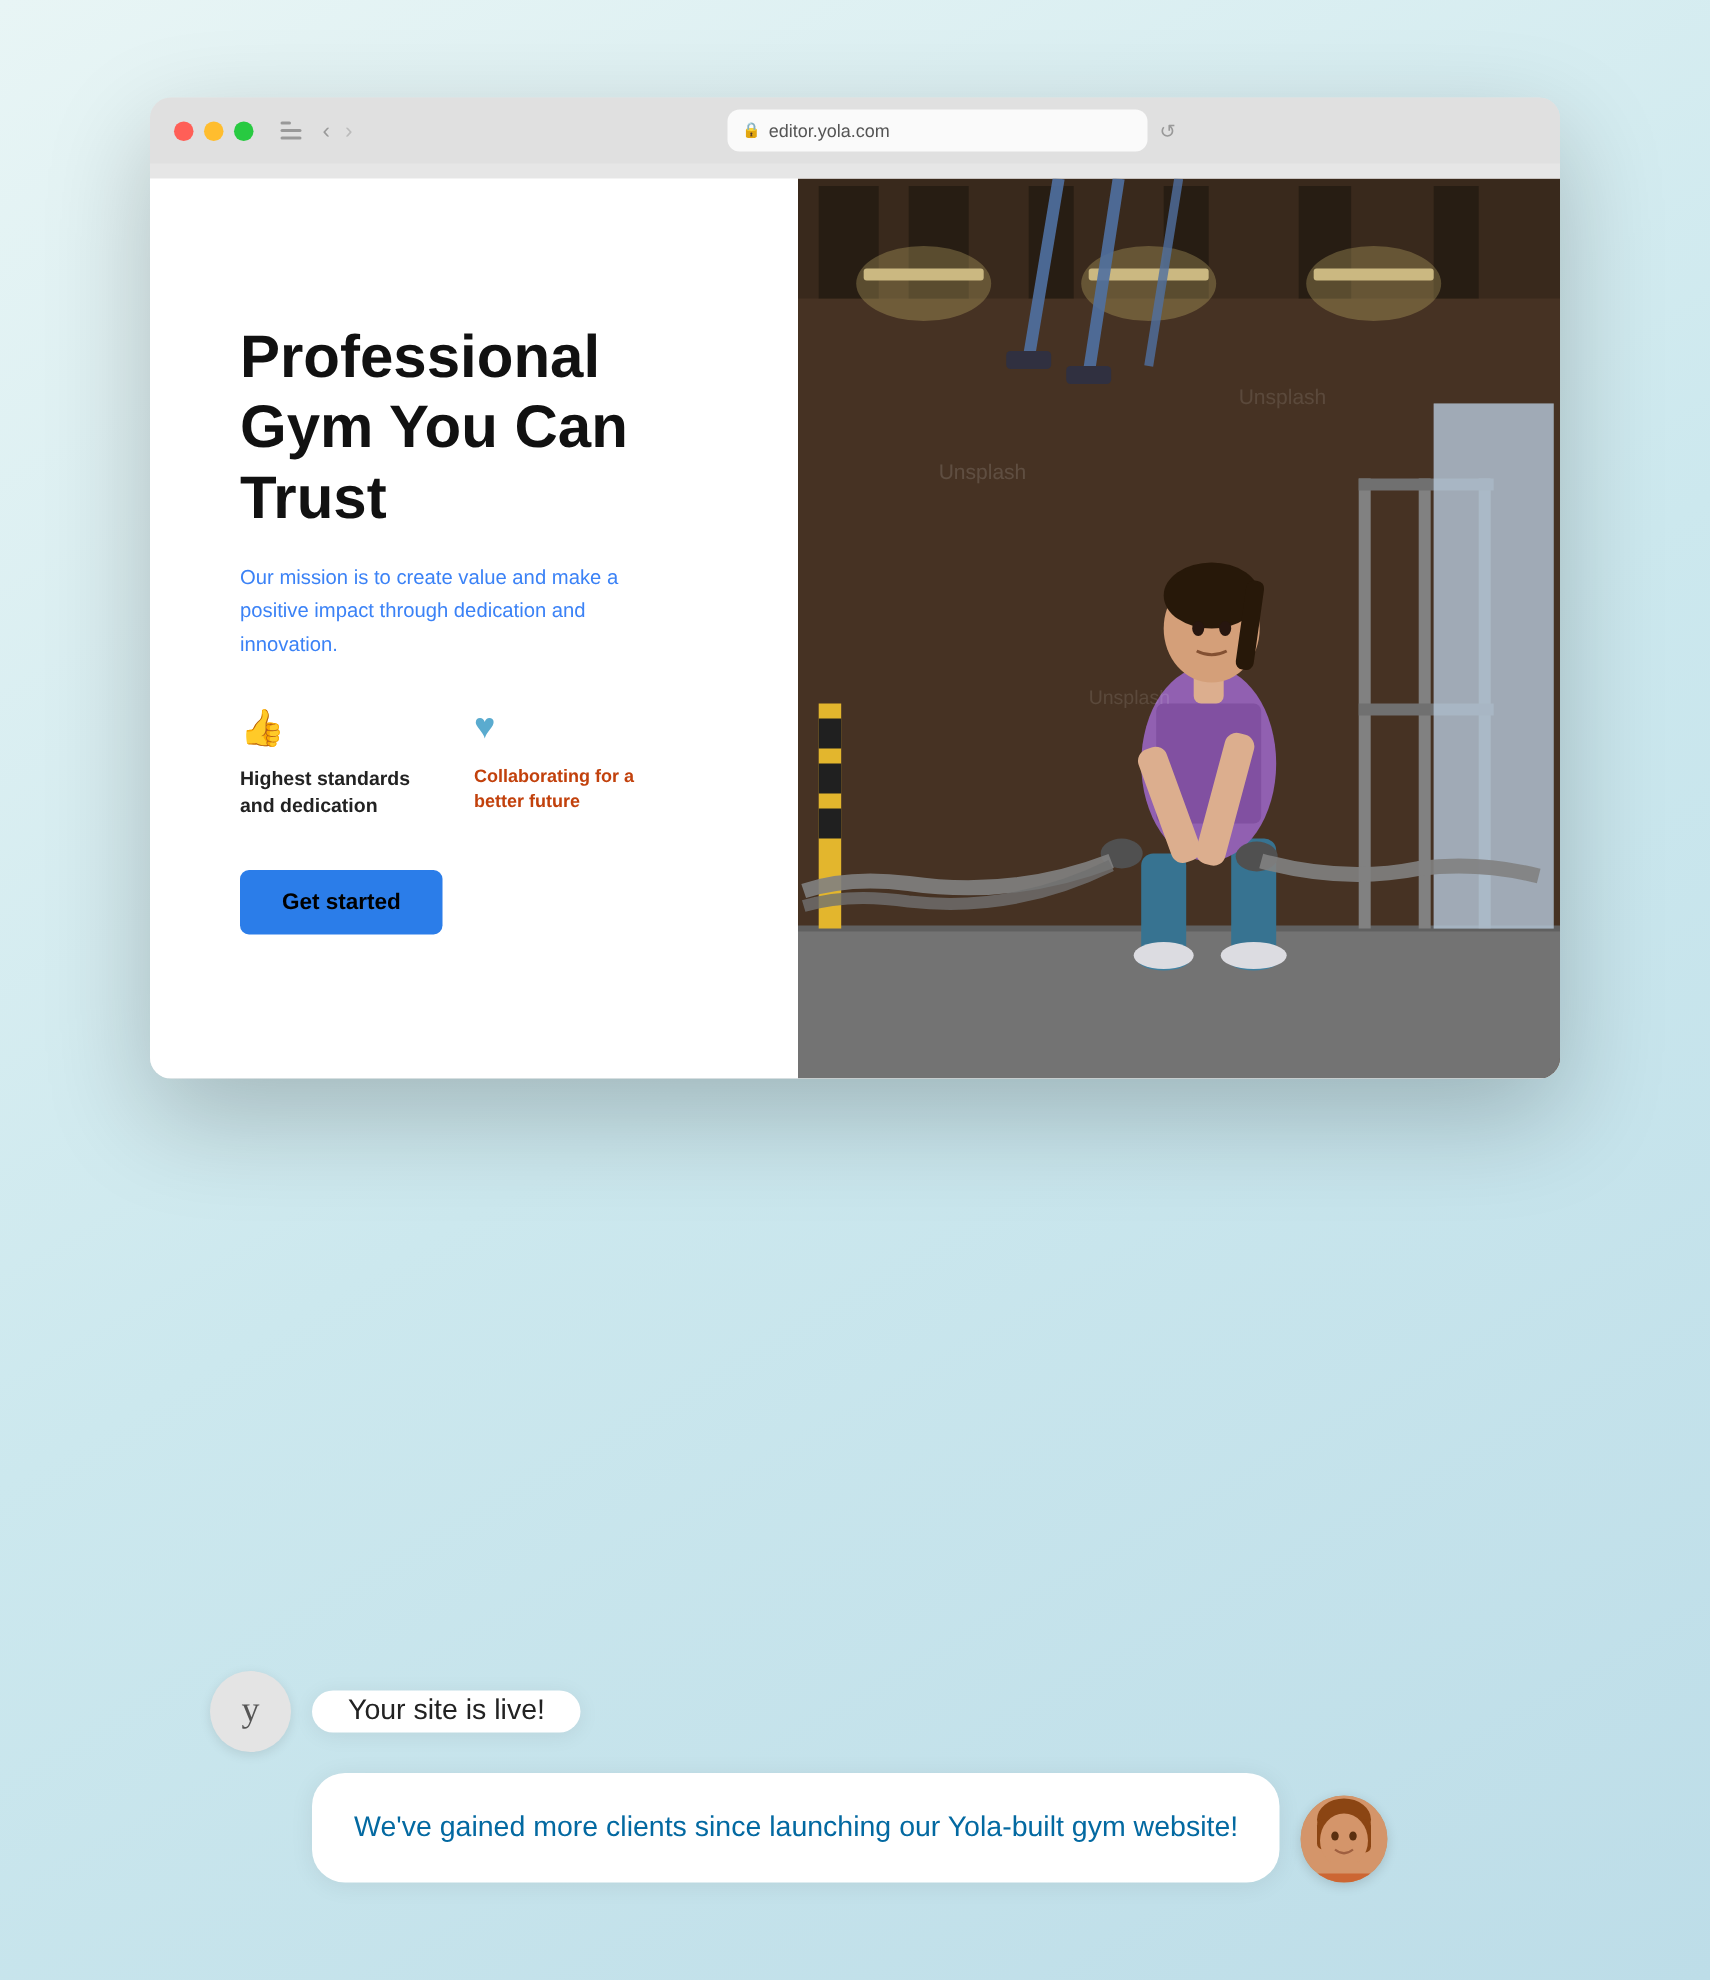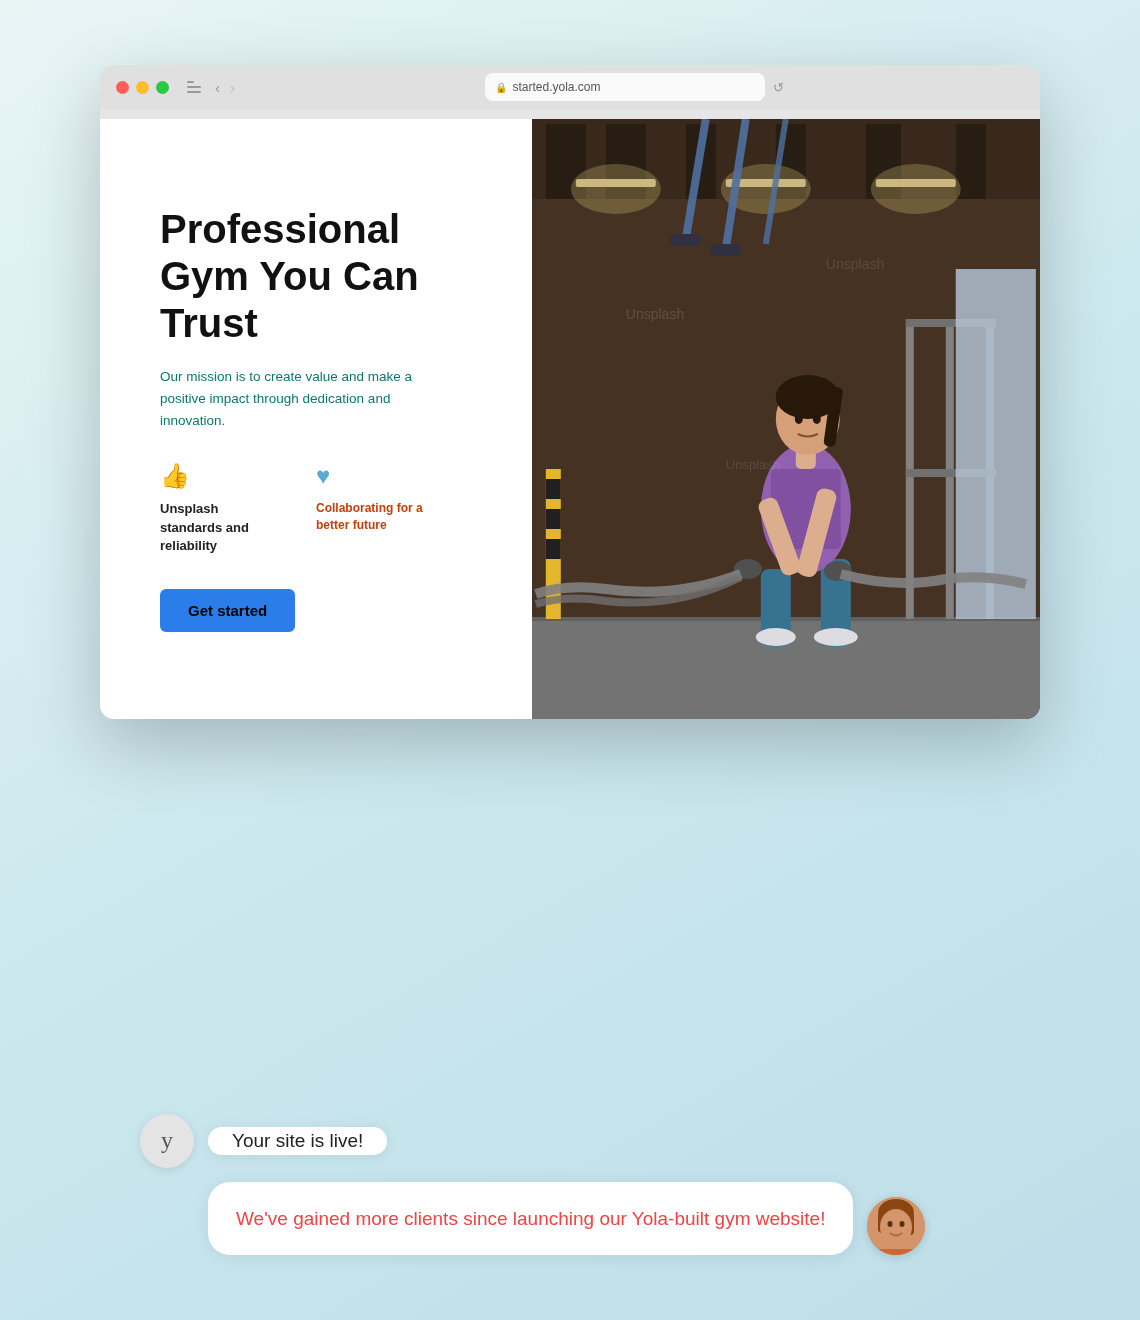--- a/index.html
+++ b/index.html
@@ -36,38 +36,38 @@
           <div style="width:14px;height:2px;background:#555;border-radius:1px;"></div>
           <div style="width:14px;height:2px;background:#555;border-radius:1px;"></div>
         </div>
 
         <div style="color:#999;font-size:15px;margin-left:4px;">‹</div>
         <div style="color:#bbb;font-size:15px;">›</div>
 
         <div style="flex:1;display:flex;align-items:center;justify-content:center;">
           <div style="background:#fafafa;border-radius:8px;height:28px;width:280px;display:flex;align-items:center;padding:0 10px;gap:5px;">
             <span style="font-size:10px;color:#888;">🔒</span>
-            <span style="font-size:12px;color:#555;">started.yola.com</span>
+            <span style="font-size:12px;color:#555;">editor.yola.com</span>
           </div>
           <div style="margin-left:8px;color:#999;font-size:13px;">↺</div>
         </div>
       </div>
 
       <div style="background:#fff;display:flex;height:600px;margin-top:10px;">
 
         <div style="width:46%;padding:55px 45px 55px 60px;display:flex;flex-direction:column;justify-content:center;">
 
           <h1 style="font-size:40px;font-weight:800;color:#111;line-height:1.18;margin-bottom:18px;font-family:-apple-system,BlinkMacSystemFont,'Segoe UI',sans-serif;">Professional Gym You Can Trust</h1>
 
-          <p style="font-size:13.5px;color:#0f766e;line-height:1.65;margin-bottom:30px;max-width:260px;font-family:-apple-system,BlinkMacSystemFont,'Segoe UI',sans-serif;">Our mission is to create value and make a positive impact through dedication and innovation.</p>
+          <p style="font-size:13.5px;color:#3b82f6;line-height:1.65;margin-bottom:30px;max-width:260px;font-family:-apple-system,BlinkMacSystemFont,'Segoe UI',sans-serif;">Our mission is to create value and make a positive impact through dedication and innovation.</p>
 
           <div style="display:flex;gap:36px;margin-bottom:34px;">
             <div style="display:flex;flex-direction:column;gap:10px;">
               <span style="font-size:24px;color:#5aabcf;">👍</span>
-              <span style="font-size:13px;font-weight:700;color:#222;line-height:1.4;max-width:120px;font-family:-apple-system,BlinkMacSystemFont,'Segoe UI',sans-serif;">Unsplash standards and reliability</span>
+              <span style="font-size:13px;font-weight:700;color:#222;line-height:1.4;max-width:120px;font-family:-apple-system,BlinkMacSystemFont,'Segoe UI',sans-serif;">Highest standards and dedication</span>
             </div>
             <div style="display:flex;flex-direction:column;gap:10px;">
               <span style="font-size:24px;color:#5aabcf;">♥</span>
               <span style="font-size:12px;font-weight:700;color:#c2410c;line-height:1.4;max-width:130px;font-family:-apple-system,BlinkMacSystemFont,'Segoe UI',sans-serif;">Collaborating for a better future</span>
             </div>
           </div>
 
           <button style="background:#2b7de9;color:#000000;border:none;border-radius:6px;padding:13px 28px;font-size:15px;font-weight:600;cursor:pointer;width:fit-content;font-family:-apple-system,BlinkMacSystemFont,'Segoe UI',sans-serif;">Get started</button>
 
         </div>
@@ -170,21 +170,21 @@
       <div style="display:flex;align-items:center;gap:14px;margin-left:10px;">
         <div style="width:54px;height:54px;background:#e4e4e4;border-radius:50%;display:flex;align-items:center;justify-content:center;font-size:24px;font-weight:300;color:#555;font-family:Georgia,serif;flex-shrink:0;box-shadow:0 2px 8px rgba(0,0,0,0.1);">
           <span>y</span>
         </div>
         <div style="background:#fff;border-radius:22px;padding:3px 24px;font-size:19px;font-weight:500;color:#222;box-shadow:0 2px 14px rgba(0,0,0,0.07);font-family:-apple-system,BlinkMacSystemFont,'Segoe UI',sans-serif;">
           <span>Your site is live!</span>
         </div>
       </div>
 
       <div style="display:flex;align-items:flex-end;gap:14px;margin-left:78px;">
-        <div style="background:#fff;border-radius:22px;padding:22px 28px;font-size:19px;color:#ef4444;line-height:1.55;box-shadow:0 2px 16px rgba(0,0,0,0.07);max-width:680px;font-family:-apple-system,BlinkMacSystemFont,'Segoe UI',sans-serif;">
+        <div style="background:#fff;border-radius:22px;padding:22px 28px;font-size:19px;color:#0369a1;line-height:1.55;box-shadow:0 2px 16px rgba(0,0,0,0.07);max-width:680px;font-family:-apple-system,BlinkMacSystemFont,'Segoe UI',sans-serif;">
           <span>We've gained more clients since launching our Yola-built gym website!</span>
         </div>
 
         <div style="width:58px;height:58px;border-radius:50%;flex-shrink:0;overflow:hidden;position:relative;background:#c8956a;box-shadow:0 2px 8px rgba(0,0,0,0.15);">
           <svg width="58" height="58" viewBox="0 0 58 58" xmlns="http://www.w3.org/2000/svg">
 
             <circle cx="29" cy="29" r="29" fill="#d4956a"></circle>
 
             <ellipse cx="29" cy="16" rx="18" ry="14" fill="#8b4513"></ellipse>
             <rect x="11" y="16" width="8" height="20" fill="#8b4513" rx="4"></rect>

